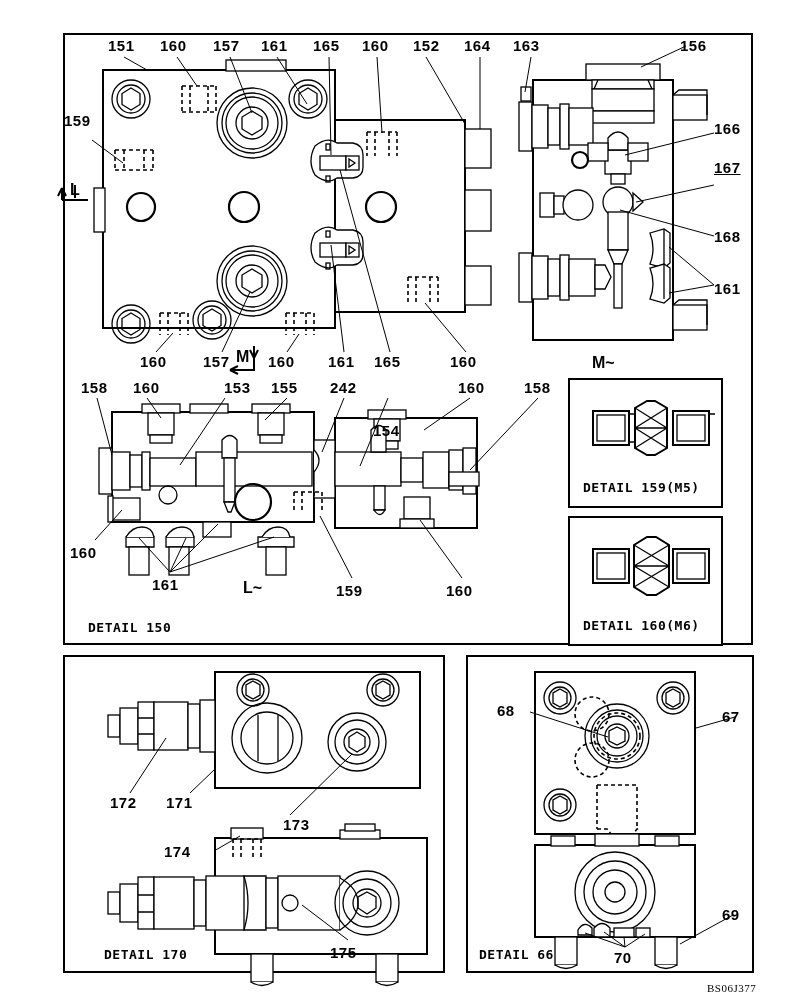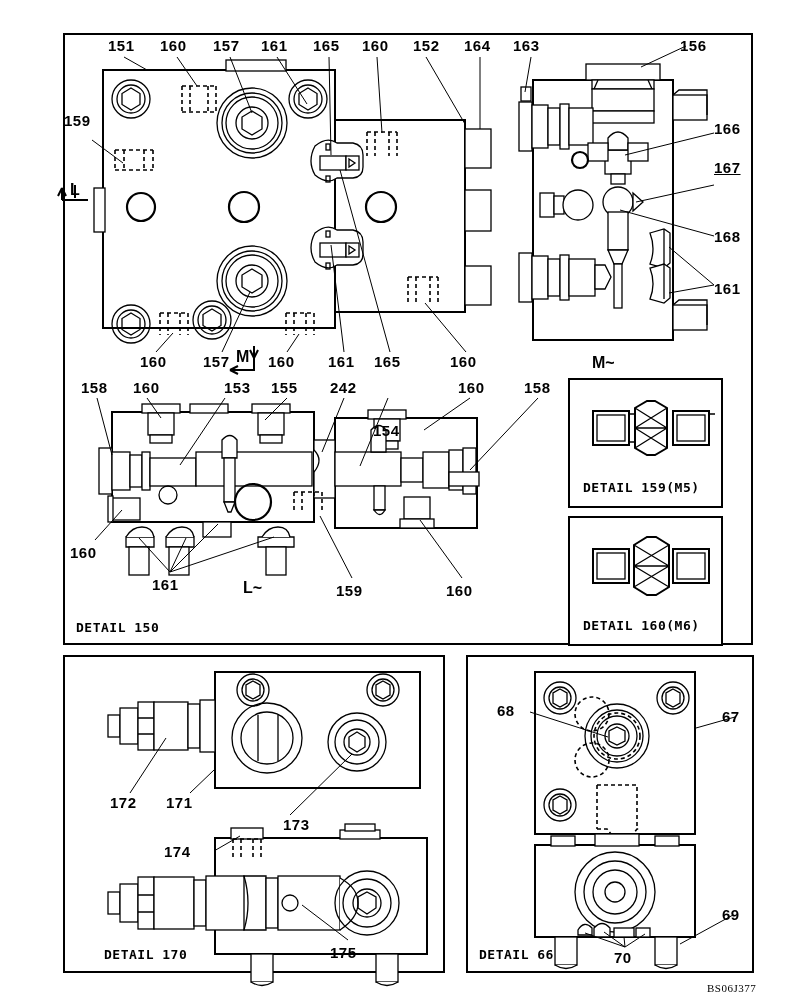--- a/index.html
+++ b/index.html
@@ -297,21 +297,21 @@
       <path d="M95 540 L122 510"></path>
       <path d="M170 572 L139 538"></path>
       <path d="M170 572 L186 538"></path>
       <path d="M170 572 L274 537"></path>
       <path d="M170 572 L218 524"></path>
       <path d="M352 578 L320 516"></path>
       <path d="M462 578 L420 520"></path>
     </g>
   </svg>
 
-  <div class="lbl" style="left:76px;top:621px;">DETAIL 150</div>
+  <div class="lbl" style="left:88px;top:621px;">DETAIL 150</div>
 
   <div class="num" style="left:108px;top:38px;">151</div>
   <div class="num" style="left:160px;top:38px;">160</div>
   <div class="num" style="left:213px;top:38px;">157</div>
   <div class="num" style="left:261px;top:38px;">161</div>
   <div class="num" style="left:313px;top:38px;">165</div>
   <div class="num" style="left:362px;top:38px;">160</div>
   <div class="num" style="left:413px;top:38px;">152</div>
   <div class="num" style="left:464px;top:38px;">164</div>
   <div class="num" style="left:513px;top:38px;">163</div>

